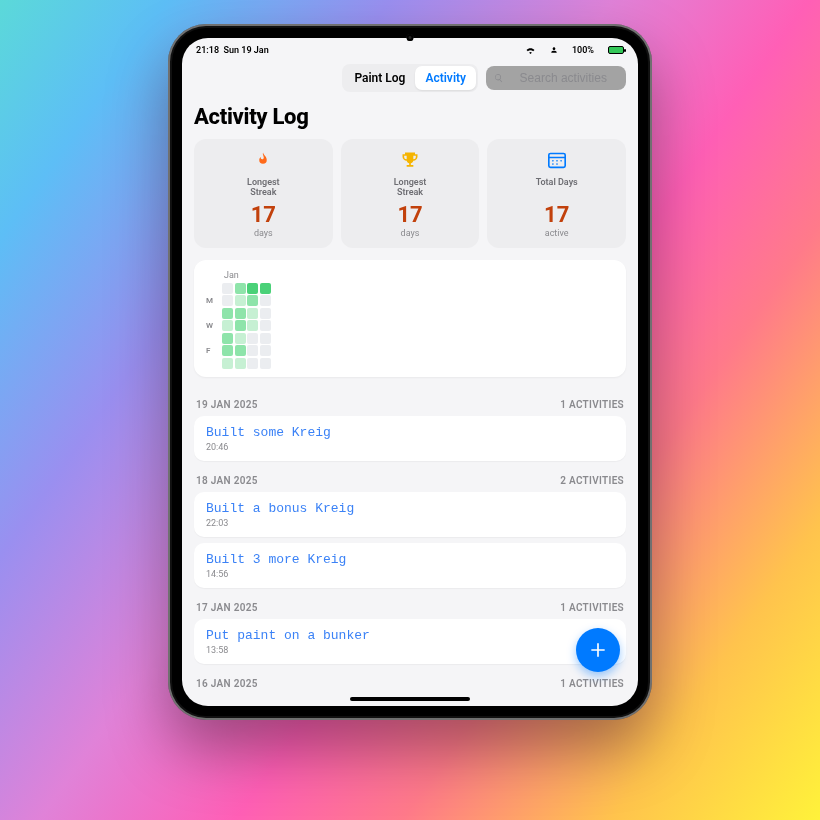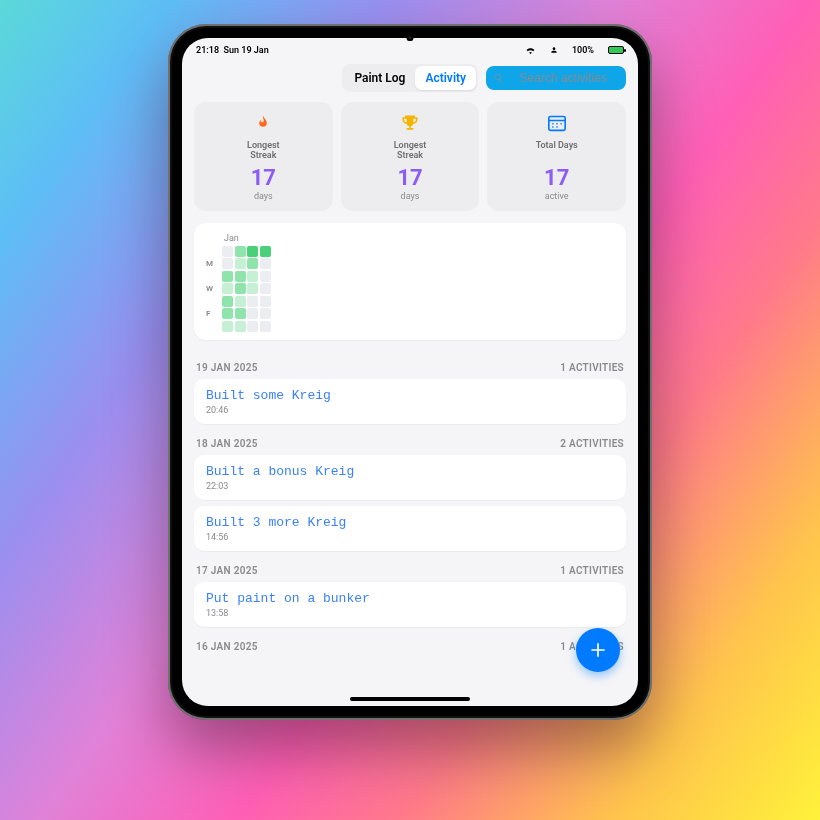--- a/index.html
+++ b/index.html
@@ -24,29 +24,29 @@
   padding: 4px 14px 0; font-size: 9px; font-weight:600; color:#000;
 }
 .status-right { display:flex; align-items:center; gap:14px; }
 .battery { width:16px; height:8px; border:1px solid #000; border-radius:2px; position:relative; background:linear-gradient(to right, #34c759 100%, transparent 0);}
 .battery::after { content:""; position:absolute; right:-3px; top:2px; width:2px; height:3px; background:#000; border-radius:1px;}
 .content { padding: 0 12px 12px; height: calc(100% - 20px); overflow:hidden; position:relative; }
 .topbar { display:flex; align-items:center; gap:8px; padding: 6px 0 10px; justify-content:flex-end;}
 .seg { display:flex; background:#ededef; border-radius:8px; padding:2px; }
 .seg-item { font-size:12px; font-weight:600; color:#000; padding:5px 10px; border-radius:7px; cursor:pointer;}
 .seg-item.active { background:#fff; color:#007aff; box-shadow:0 1px 2px rgba(0,0,0,0.08);}
-.search { flex:0 0 140px; background:#0ea5e9; border-radius:8px; display:flex; align-items:center; gap:16px; padding:5px 8px; color:#8a8a8e;}
+.search { flex:0 0 140px; background:#a3a3a3; border-radius:8px; display:flex; align-items:center; gap:16px; padding:5px 8px; color:#8a8a8e;}
 .search input { border:none; background:transparent; outline:none; font-size:12px; color:#333; width:100%;}
 .search input::placeholder { color:#8a8a8e; }
 h1.page-title { font-size:22px; font-weight:800; color:#000; margin: 2px 0 10px; letter-spacing:-0.3px;}
 .stats { display:flex; gap:8px; margin-bottom:12px;}
 .stat-card { flex:1; background:#ededef; border-radius:12px; padding:10px 6px 10px; text-align:center;}
 .stat-icon { height:22px; display:flex; align-items:center; justify-content:center; margin-bottom:6px;}
 .stat-label { font-size:9px; color:#6e6e73; font-weight:600; line-height:1.15;}
-.stat-value { font-size:22px; font-weight:700; color:#8b5cf6; margin:4px 0 1px;}
+.stat-value { font-size:22px; font-weight:700; color:#c2410c; margin:4px 0 1px;}
 .stat-unit { font-size:9px; color:#8a8a8e;}
 .heatmap-card { background:#fff; border-radius:12px; padding:10px 12px 8px; box-shadow:0 1px 2px rgba(0,0,0,0.05); margin-bottom:14px;}
 .month-label { font-size:9px; color:#8a8a8e; margin-left:18px; margin-bottom:3px;}
 .heatmap { display:flex; }
 .day-labels { display:flex; flex-direction:column; gap:1.5px; margin-right:4px; font-size:8px; color:#8a8a8e; font-weight:600;}
 .day-labels span { height:11px; display:flex; align-items:center; width:12px;}
 .hm-grid { display:flex; gap:1.5px;}
 .hm-col { display:flex; flex-direction:column; gap:1.5px;}
 .hm-cell { width:11px; height:11px; border-radius:2px; background:#ebedf0;}
 .l1{background:#c6f0d3;} .l2{background:#8ee4aa;} .l3{background:#4ad178;} .l4{background:#21b85a;}
@@ -90,20 +90,21 @@
             <div class="seg-item active">Activity</div>
           </div>
           <div class="search">
             <svg width="12" height="12" viewBox="0 0 24 24">
                 <path d="M10 2a8 8 0 015.3 13.9l5.4 5.4-1.4 1.4-5.4-5.4A8 8 0 1110 2zm0 2a6 6 0 100 12 6 6 0 000-12z" fill="#8a8a8e"></path>
               </svg>
             <input placeholder="Search activities" style="">
           </div>
         </div>
 
+        <h1 class="page-title">Activity Log</h1>
 
         <div class="stats">
           <div class="stat-card">
             <div class="stat-icon">
                 <svg width="18" height="20" viewBox="0 0 24 24">
                   <path d="M12 2c1 4 5 5 5 10a5 5 0 01-10 0c0-2 1-3 2-4-0.3 2 0.5 3 2 3 1.2 0 2-1 2-2.5C13 6 11 5 12 2z" fill="#ff6a1a"></path>
                 </svg>
               </div>
             <div class="stat-label"><span>Longest</span><br><span>Streak</span></div>
             <div class="stat-value">17</div>

